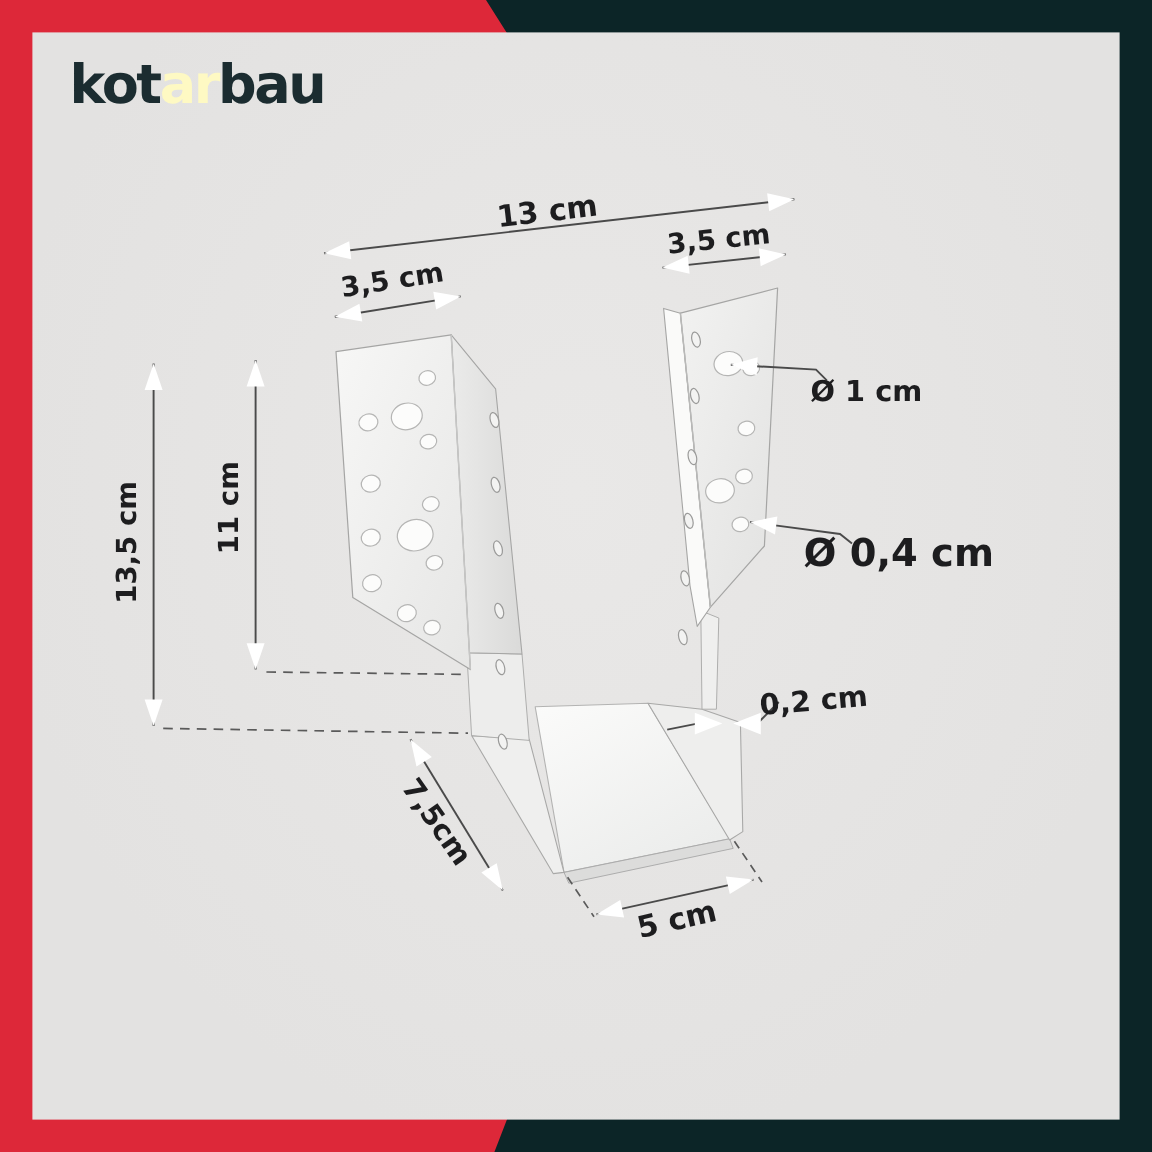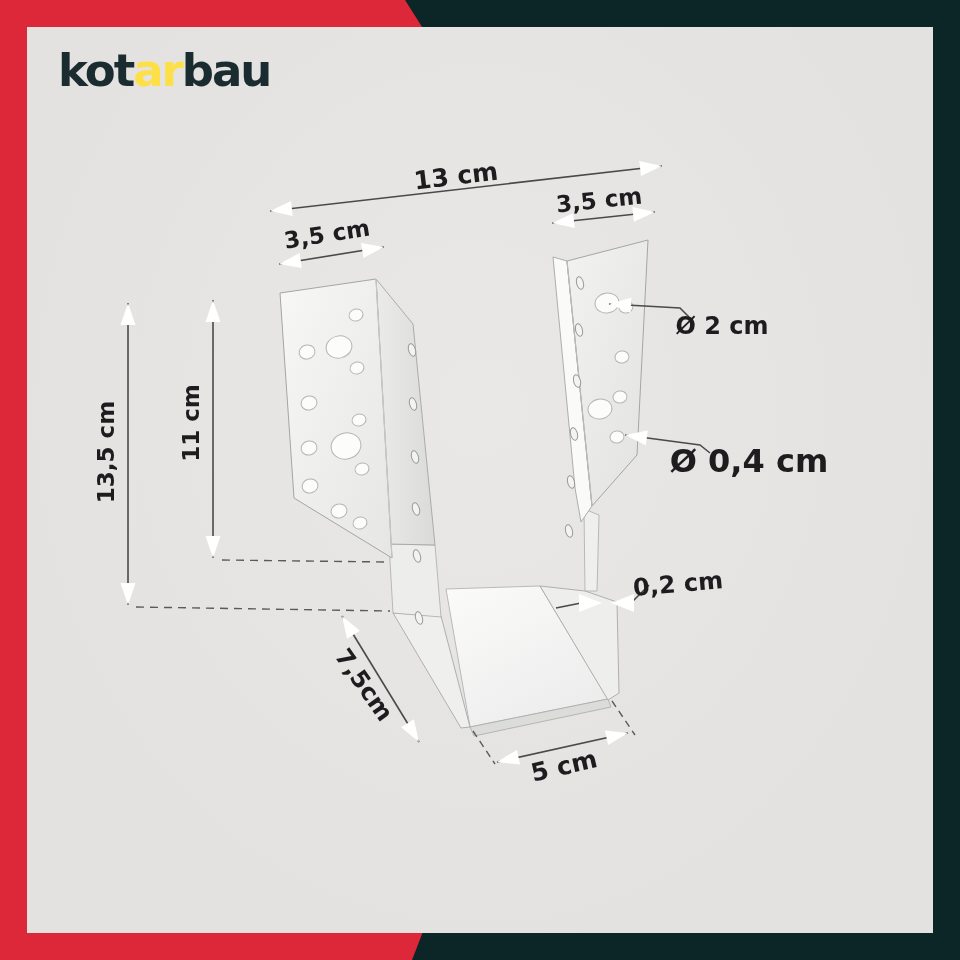--- a/index.html
+++ b/index.html
@@ -5,21 +5,21 @@
   html,body{margin:0;padding:0;background:#888;}
   .page{position:relative;width:960px;height:960px;overflow:hidden;
         font-family:"DejaVu Sans","Liberation Sans",sans-serif;background:#dd2839;}
   .teal-corners{position:absolute;inset:0;background:#0c2527;
         clip-path:polygon(405px 0px,960px 0px,960px 960px,412px 960px,424px 929px,424px 30px);}
   .canvas{position:absolute;left:27px;top:27px;width:906px;height:906px;
         background:radial-gradient(ellipse at 50% 42%, #e9e8e7 0%, #e3e2e1 75%);}
   .logo{position:absolute;left:58px;top:48px;font-size:45px;font-weight:800;
         letter-spacing:-2px;line-height:1;user-select:none;}
   .logo .dark{color:#1b2c30;margin-top:33px;}
-  .logo .accent{color:#fde047;}
+  .logo .accent{color:#fef9c3;}
   svg.overlay{position:absolute;left:0;top:0;}
   .dim-label{position:absolute;font-weight:700;color:#1d1d1f;white-space:nowrap;
         transform-origin:center center;}
 </style>
 </head>
 <body>
 
 <div class="page">
   <div class="teal-corners"></div>
   <div class="canvas"></div>
@@ -139,20 +139,20 @@
       <path d="M556,608 L581,603"></path>
       <path d="M633,601 L649,585"></path>
       <polygon points="602,603 579,594 579,612" fill="#ffffff" stroke="none"></polygon>
       <polygon points="611,603 634,594 634,612" fill="#ffffff" stroke="none"></polygon>
     </g>
   </svg>
 
   <div class="dim-label" style="left:456px;top:176px;font-size:25px;transform:translate(-50%,-50%) rotate(-6.8deg);">13 cm</div>
   <div class="dim-label" style="left:327px;top:234px;font-size:23px;transform:translate(-50%,-50%) rotate(-9deg);">3,5 cm</div>
   <div class="dim-label" style="left:599px;top:200px;font-size:23px;transform:translate(-50%,-50%) rotate(-6deg);">3,5 cm</div>
-  <div class="dim-label" style="left:722px;top:326px;font-size:24px;transform:translate(-50%,-50%);">Ø 2 cm</div>
+  <div class="dim-label" style="left:722px;top:326px;font-size:24px;transform:translate(-50%,-50%);">Ø 1 cm</div>
   <div class="dim-label" style="left:749px;top:461px;font-size:32px;transform:translate(-50%,-50%);">Ø 0,4 cm</div>
   <div class="dim-label" style="left:106px;top:452px;font-size:23px;transform:translate(-50%,-50%) rotate(-90deg);">13,5 cm</div>
   <div class="dim-label" style="left:191px;top:423px;font-size:23px;transform:translate(-50%,-50%) rotate(-90deg);">11 cm</div>
   <div class="dim-label" style="left:678px;top:584px;font-size:24px;transform:translate(-50%,-50%) rotate(-5deg);">0,2 cm</div>
   <div class="dim-label" style="left:364px;top:685px;font-size:24px;transform:translate(-50%,-50%) rotate(55deg);">7,5cm</div>
   <div class="dim-label" style="left:564px;top:766px;font-size:25px;transform:translate(-50%,-50%) rotate(-13deg);">5 cm</div>
 </div>
 
 </body></html>

